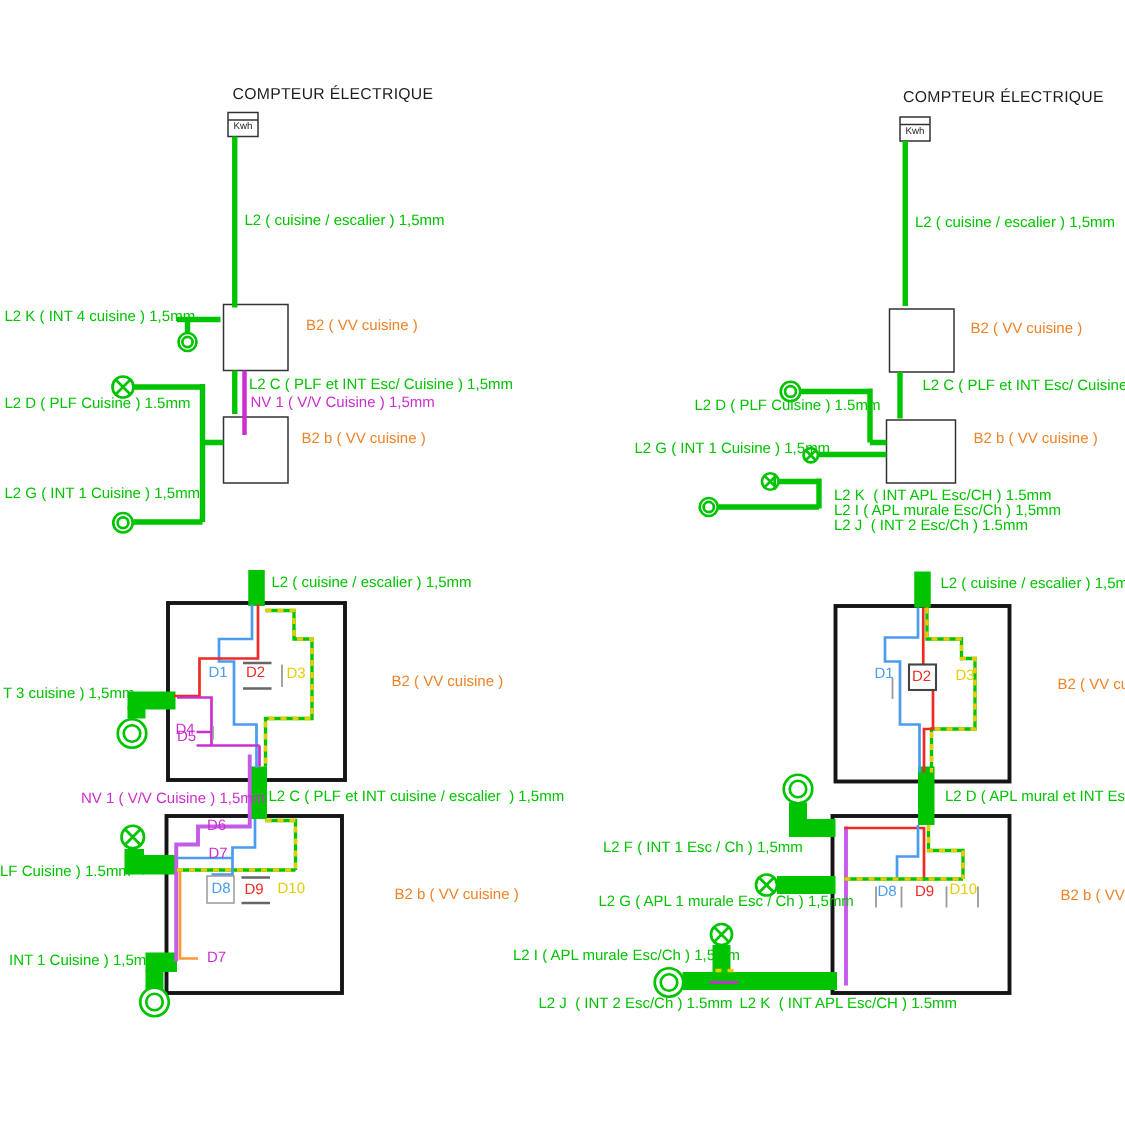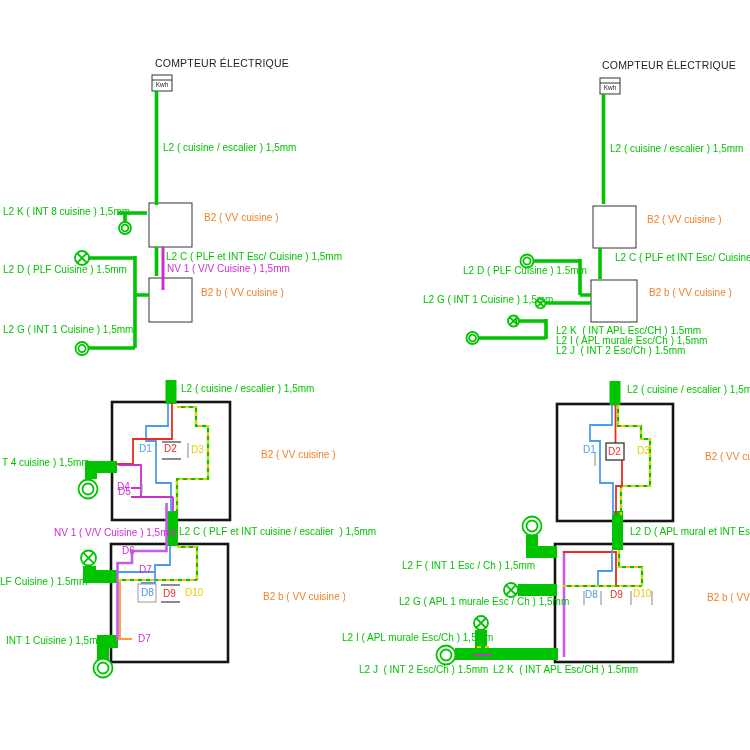--- a/index.html
+++ b/index.html
@@ -187,21 +187,21 @@
       <g>
         <circle class="sym" cx="446" cy="655" r="9.5"></circle>
           <circle class="sym" cx="446" cy="655" r="5.5"></circle>
       </g>
     </g>
   </svg>
 
   <div class="lbl title t-k" style="left:155px;top:58px">COMPTEUR ÉLECTRIQUE</div>
   <div class="lbl kwh t-k" style="left:153px;top:81px">Kwh</div>
   <div class="lbl t-g" style="left:163px;top:142px">L2 ( cuisine / escalier ) 1,5mm</div>
-  <div class="lbl t-g" style="left:3px;top:206px">L2 K ( INT 8 cuisine ) 1,5mm</div>
+  <div class="lbl t-g" style="left:3px;top:206px">L2 K ( INT 4 cuisine ) 1,5mm</div>
   <div class="lbl t-o" style="left:204px;top:212px">B2 ( VV cuisine )</div>
   <div class="lbl t-g" style="left:166px;top:251px">L2 C ( PLF et INT Esc/ Cuisine ) 1,5mm</div>
   <div class="lbl t-m" style="left:167px;top:263px">NV 1 ( V/V Cuisine ) 1,5mm</div>
   <div class="lbl t-g" style="left:3px;top:264px">L2 D ( PLF Cuisine ) 1.5mm</div>
   <div class="lbl t-o" style="left:201px;top:287px">B2 b ( VV cuisine )</div>
   <div class="lbl t-g" style="left:3px;top:324px">L2 G ( INT 1 Cuisine ) 1,5mm</div>
 
   <div class="lbl title t-k" style="left:602px;top:60px">COMPTEUR ÉLECTRIQUE</div>
   <div class="lbl kwh t-k" style="left:601px;top:84px">Kwh</div>
   <div class="lbl t-g" style="left:610px;top:143px">L2 ( cuisine / escalier ) 1,5mm</div>
@@ -209,33 +209,33 @@
   <div class="lbl t-g" style="left:615px;top:252px">L2 C ( PLF et INT Esc/ Cuisine ) 1,</div>
   <div class="lbl t-g" style="left:463px;top:265px">L2 D ( PLF Cuisine ) 1.5mm</div>
   <div class="lbl t-g" style="left:423px;top:294px">L2 G ( INT 1 Cuisine ) 1,5mm</div>
   <div class="lbl t-o" style="left:649px;top:287px">B2 b ( VV cuisine )</div>
   <div class="lbl t-g" style="left:556px;top:325px">L2 K  ( INT APL Esc/CH ) 1.5mm</div>
   <div class="lbl t-g" style="left:556px;top:335px">L2 I ( APL murale Esc/Ch ) 1,5mm</div>
   <div class="lbl t-g" style="left:556px;top:345px">L2 J  ( INT 2 Esc/Ch ) 1.5mm</div>
 
   <div class="lbl t-g" style="left:181px;top:383px">L2 ( cuisine / escalier ) 1,5mm</div>
   <div class="lbl t-o" style="left:261px;top:449px">B2 ( VV cuisine )</div>
-  <div class="lbl t-g" style="left:2px;top:457px">T 4 cuisine ) 1,5mm</div>
+  <div class="lbl t-g" style="left:2px;top:457px">T 3 cuisine ) 1,5mm</div>
   <div class="lbl t-b" style="left:139px;top:443px">D1</div>
   <div class="lbl t-r" style="left:164px;top:443px">D2</div>
   <div class="lbl t-y" style="left:191px;top:444px">D3</div>
   <div class="lbl t-m" style="left:117px;top:481px">D4</div>
   <div class="lbl t-m" style="left:118px;top:486px">D5</div>
 
   <div class="lbl t-m" style="left:54px;top:527px">NV 1 ( V/V Cuisine ) 1,5mm</div>
   <div class="lbl t-g" style="left:179px;top:526px">L2 C ( PLF et INT cuisine / escalier  ) 1,5mm</div>
   <div class="lbl t-g" style="left:0px;top:576px">LF Cuisine ) 1.5mm</div>
   <div class="lbl t-o" style="left:263px;top:591px">B2 b ( VV cuisine )</div>
   <div class="lbl t-g" style="left:6px;top:635px">INT 1 Cuisine ) 1,5mm</div>
-  <div class="lbl t-m" style="left:122px;top:545px">D6</div>
+  <div class="lbl t-m" style="left:138px;top:545px">D6</div>
   <div class="lbl t-m" style="left:139px;top:564px">D7</div>
   <div class="lbl t-b" style="left:141px;top:587px">D8</div>
   <div class="lbl t-r" style="left:163px;top:588px">D9</div>
   <div class="lbl t-y" style="left:185px;top:587px">D10</div>
   <div class="lbl t-m" style="left:138px;top:633px">D7</div>
 
   <div class="lbl t-g" style="left:627px;top:384px">L2 ( cuisine / escalier ) 1,5mm</div>
   <div class="lbl t-o" style="left:705px;top:451px">B2 ( VV cui</div>
   <div class="lbl t-b" style="left:583px;top:444px">D1</div>
   <div class="lbl t-r" style="left:608px;top:446px">D2</div>

